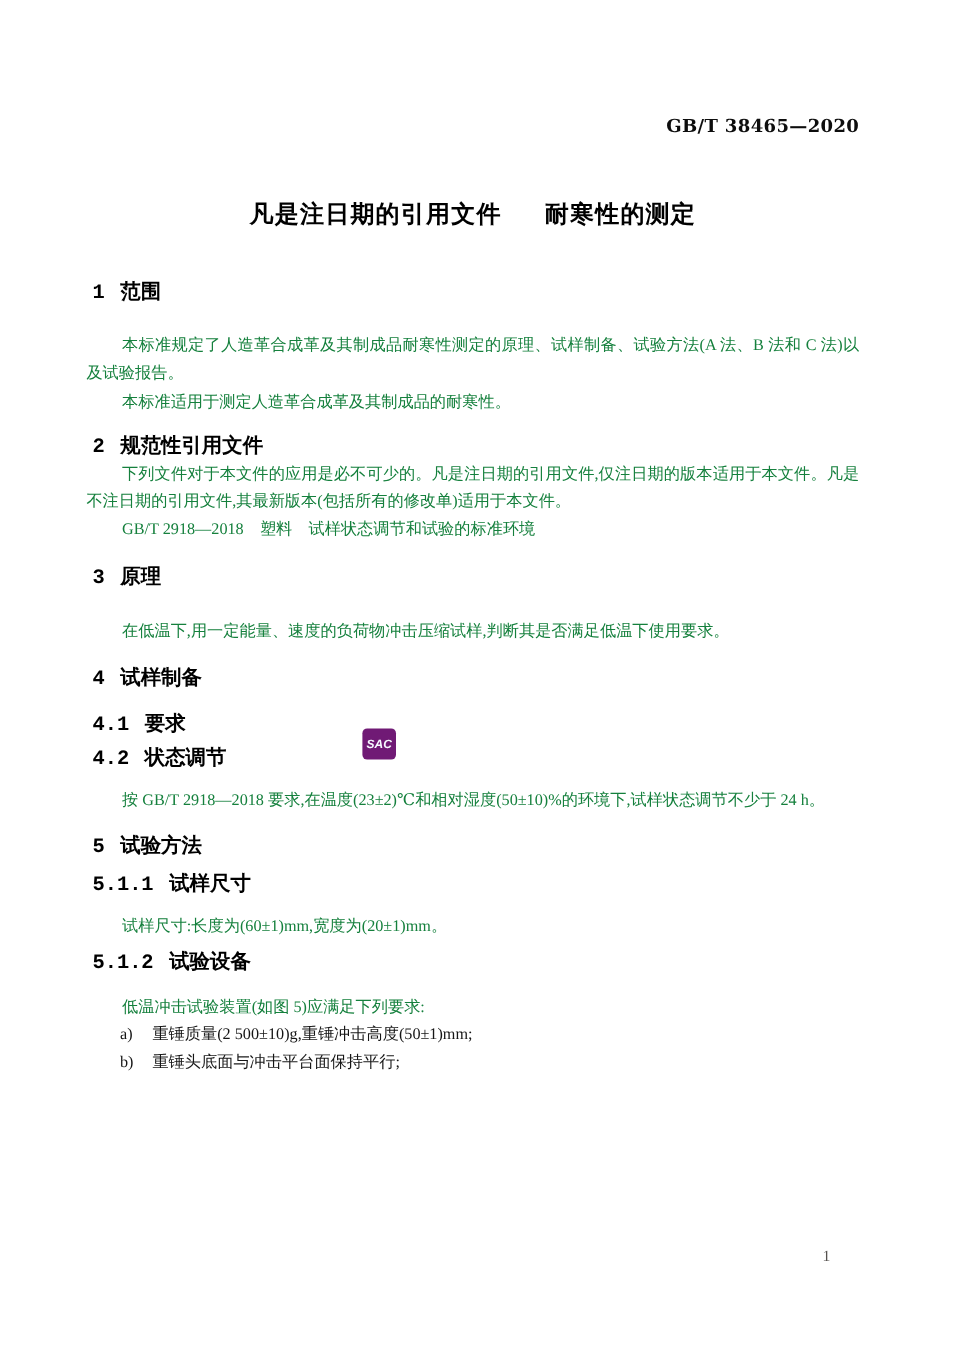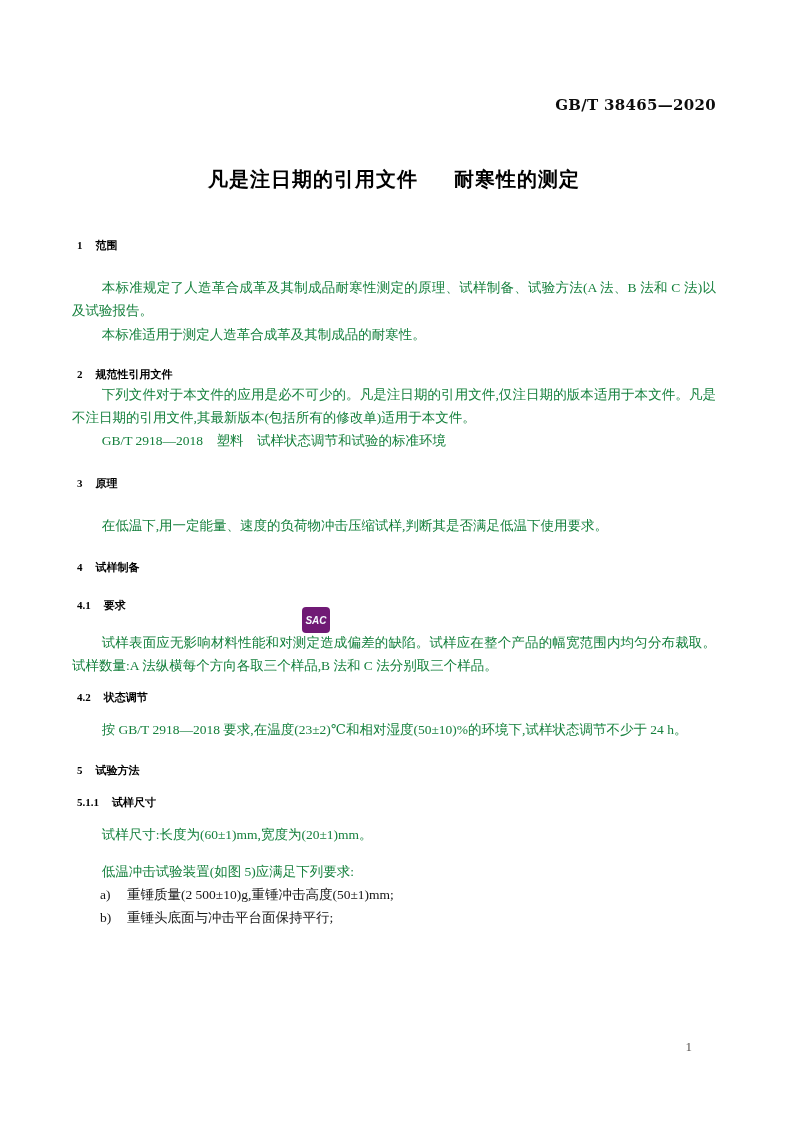--- a/index.html
+++ b/index.html
@@ -20,22 +20,22 @@
     letter-spacing:0.3px;
   }
   .doc-title{
     margin:52px 0 0;text-align:center;
     font-family:"Liberation Sans","DejaVu Sans",sans-serif;
     font-weight:700;font-size:20px;line-height:26px;color:#000;
     letter-spacing:1px;
   }
   .doc-title .t-main{margin-right:36px;}
   .sec-h{
-    font-family:Liberation Serif, serif;
-    font-weight:700;font-size:11px;line-height:18px;color:#000;
+    font-family:Liberation Mono, monospace;
+    font-weight:700;font-size:17px;line-height:18px;color:#000;
     margin:0 0 0 5px;
   }
   .sec-num{margin-right:13px;}
   .body-p{
     font-size:13.5px;line-height:23px;margin:0;
     text-align:justify;color:#15803d;
   }
   .ind{text-indent:2.2em;}
   .li{
     font-size:13.5px;line-height:23px;margin:0;
@@ -84,31 +84,31 @@
   <div class="sec-h mt19"><span class="sec-num">2</span><span>规范性引用文件</span></div>
   <p class="body-p ind mt24">下列文件对于本文件的应用是必不可少的。凡是注日期的引用文件,仅注日期的版本适用于本文件。凡是不注日期的引用文件,其最新版本(包括所有的修改单)适用于本文件。</p>
   <p class="body-p ind mt0">GB/T 2918—2018　塑料　试样状态调节和试验的标准环境</p>
 
   <div class="sec-h mt22"><span class="sec-num">3</span><span>原理</span></div>
   <p class="body-p ind mt22">在低温下,用一定能量、速度的负荷物冲击压缩试样,判断其是否满足低温下使用要求。</p>
 
   <div class="sec-h mt21"><span class="sec-num">4</span><span>试样制备</span></div>
 
   <div class="sec-h mt20"><span class="sec-num">4.1</span><span>要求</span></div>
-  <p class="body-p ind mt17">试样表面应无影响材料性能和对测定造成偏差的缺陷。试样应在整个产品的幅宽范围内均匀分布裁取。试样数量:A 法纵横每个方向各取三个样品,B 法和 C 法分别取三个样品。</p>
 
   <div class="sec-h mt11"><span class="sec-num">4.2</span><span>状态调节</span></div>
   <p class="body-p ind mt12">按 GB/T 2918—2018 要求,在温度(23±2)℃和相对湿度(50±10)%的环境下,试样状态调节不少于 24 h。</p>
 
   <div class="sec-h mt20"><span class="sec-num">5</span><span>试验方法</span></div>
 
 
   <div class="sec-h mt14"><span class="sec-num">5.1.1</span><span>试样尺寸</span></div>
   <p class="body-p ind mt12">试样尺寸:长度为(60±1)mm,宽度为(20±1)mm。</p>
 
+  <div class="sec-h mt12"><span class="sec-num">5.1.2</span><span>试验设备</span></div>
   <p class="body-p ind mt14">低温冲击试验装置(如图 5)应满足下列要求:</p>
 
   <p class="li mt0"><span class="li-label">a)</span><span>重锤质量(2 500±10)g,重锤冲击高度(50±1)mm;</span></p>
   <p class="li mt0"><span class="li-label">b)</span><span>重锤头底面与冲击平台面保持平行;</span></p>
 
   <div class="watermark">
       <span>SAC</span>
     </div>
 
   <div class="page-num">1</div>

